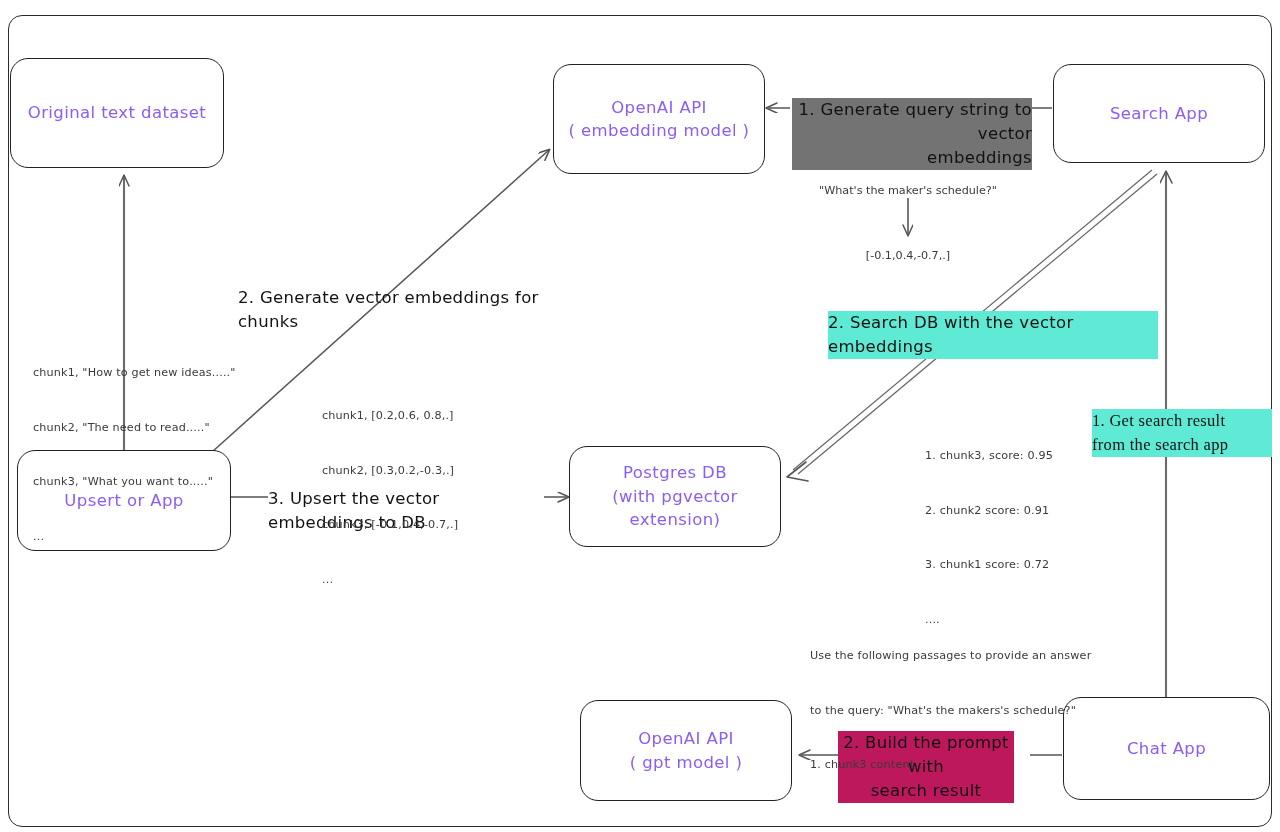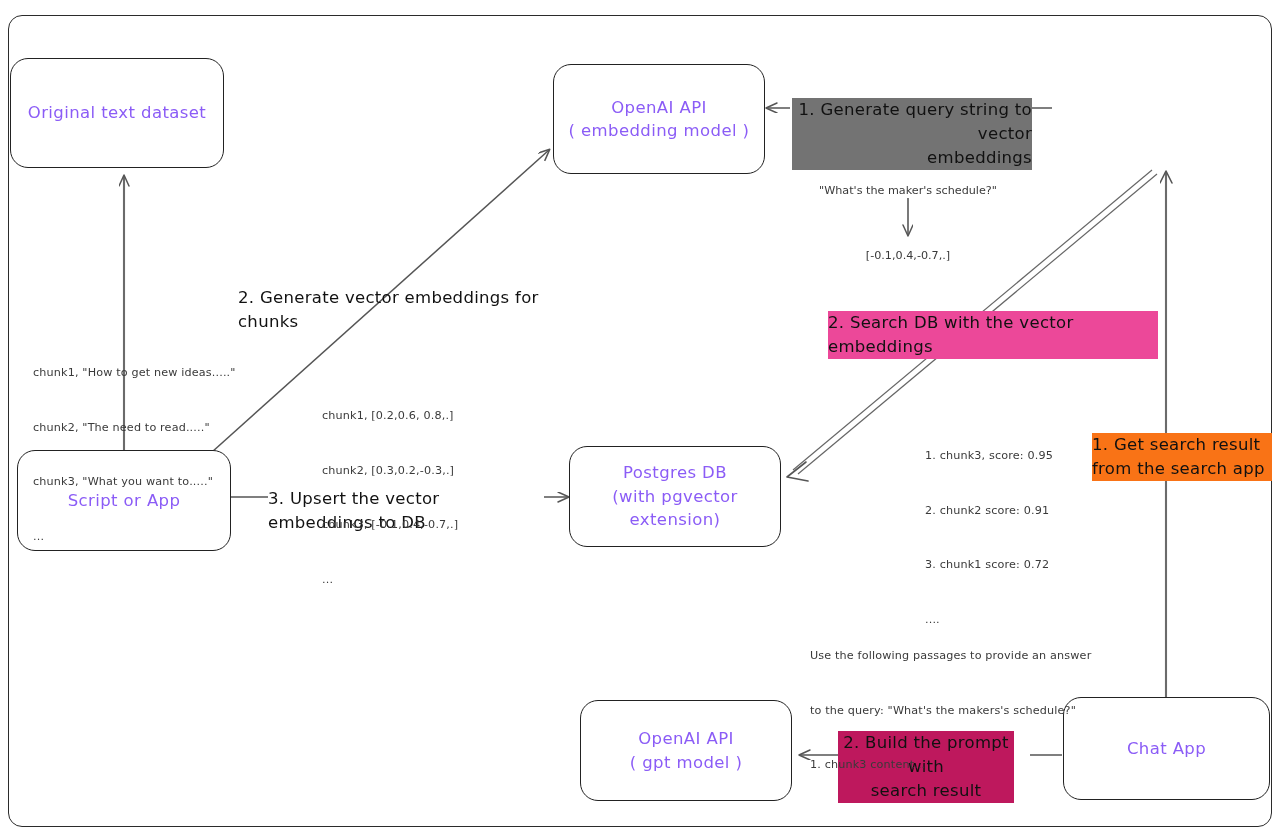--- a/index.html
+++ b/index.html
@@ -80,23 +80,26 @@
 
   <div class="node" style="left:10px;top:58px;width:214px;height:110px;">
     <span class="ln">Original text dataset</span>
   </div>
 
   <div class="node" style="left:553px;top:64px;width:212px;height:110px;">
     <span class="ln">OpenAI API</span>
     <span class="ln">( embedding model )</span>
   </div>
 
+  <div class="node" style="left:1053px;top:64px;width:212px;height:99px;">
+    <span class="ln">Search App</span>
+  </div>
 
   <div class="node" style="left:17px;top:450px;width:214px;height:101px;">
-    <span class="ln">Script or App</span>
+    <span class="ln">Upsert or App</span>
   </div>
 
   <div class="node" style="left:569px;top:446px;width:212px;height:101px;">
     <span class="ln">Postgres DB</span>
     <span class="ln">(with pgvector extension)</span>
   </div>
 
   <div class="node" style="left:580px;top:700px;width:212px;height:101px;">
     <span class="ln">OpenAI API</span>
     <span class="ln">( gpt model )</span>
@@ -109,23 +112,23 @@
 
   <div class="lbl left" style="left:238px;top:286px;width:310px;">2. Generate vector embeddings for chunks</div>
 
   <div class="lbl left" style="left:268px;top:487px;width:276px;background:#fff;">3. Upsert the vector embeddings  to DB</div>
 
   <div class="lbl" style="left:792px;top:98px;width:240px;background:#737373;text-align:right;">
     <span>1. Generate query string to vector</span><br>
     <span>embeddings</span>
   </div>
 
-  <div class="lbl left" style="left:828px;top:311px;width:330px;background:#ec4899;">2. Search DB with the vector embeddings</div>
+  <div class="lbl left" style="left:828px;top:311px;width:330px;background:#5eead4;">2. Search DB with the vector embeddings</div>
 
-  <div class="lbl left" style="left:1092px;top:433px;width:180px;background:#f97316;">
+  <div class="lbl left" style="left:1092px;top:409px;width:180px;background:#5eead4;font-family:Liberation Serif, serif;">
     <span>1. Get search result</span><br>
     <span>from the search app</span>
   </div>
 
   <div class="lbl" style="left:838px;top:731px;width:176px;background:#be185d;">
     <span>2. Build the prompt with</span><br>
     <span>search result</span>
   </div>
 
   <div class="note" style="left:33px;top:328px;width:240px;">

